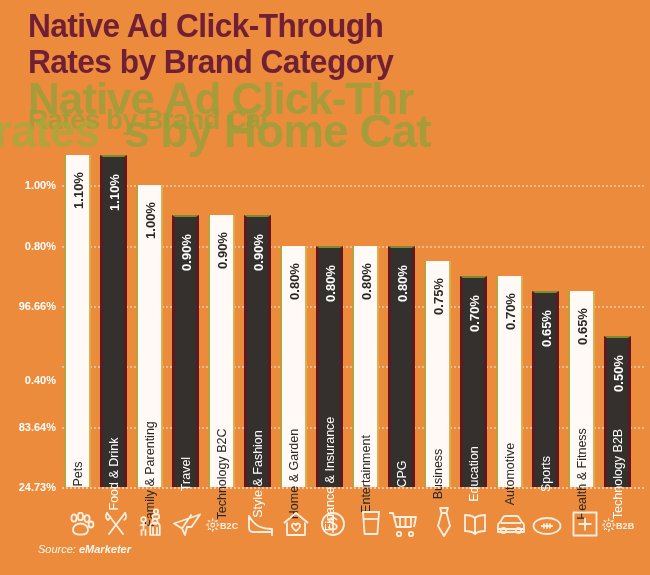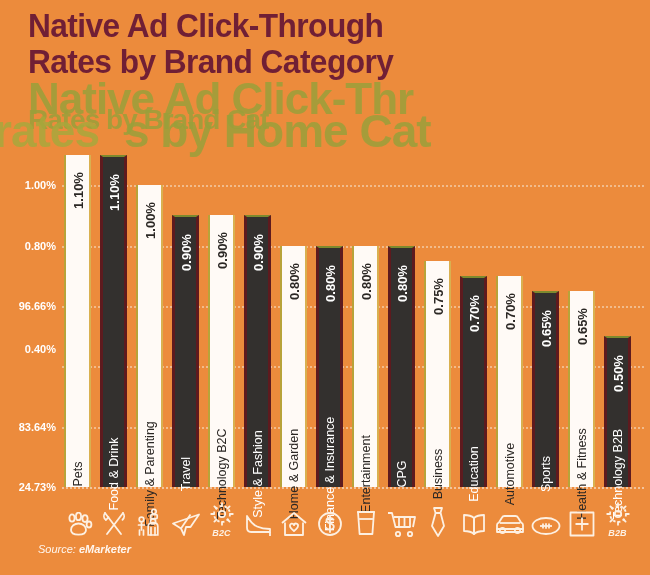--- a/index.html
+++ b/index.html
@@ -94,21 +94,21 @@
   }
   .bar.light .bar-cat{color:#2b2724;}
   .bar.dark  .bar-cat{color:#ffffff;}
 
   
   #icons{
     position:absolute;left:62px;top:492px;height:46px;width:578px;z-index:5;
   }
   .icon-cell{
     position:absolute;bottom:0;width:34px;
-    display:flex;flex-direction:column;align-items:center;justify-content:flex-end;font-style:italic;
+    display:flex;align-items:center;justify-content:flex-end;
   }
   .icon-cell svg{display:block;}
   .icon-tag{
     color:#fdf0e2;font-size:9px;font-weight:bold;letter-spacing:.2px;margin-top:1px;
   }
 
   
   .source{
     position:absolute;left:38px;top:543px;
     color:#fff6ee;font-size:11px;font-style:italic;z-index:6;
@@ -122,21 +122,21 @@
 <div class="ghost ghost-b">Rates by Brand Cat</div>
 <div class="ghost ghost-c">rates</div>
 <div class="ghost ghost-d">s by Home Cat</div>
 
 <div class="title">Native Ad Click-Through
 Rates by Brand Category</div>
 
 <div id="yaxis">
     <div class="ylabel" style="top: 332px;">24.73%</div>
     <div class="ylabel" style="top: 271.636px;">83.64%</div>
-    <div class="ylabel" style="top: 194px;">0.40%</div>
+    <div class="ylabel" style="top: 225px;">0.40%</div>
     <div class="ylabel" style="top: 150.909px;">96.66%</div>
     <div class="ylabel" style="top: 90.5455px;">0.80%</div>
     <div class="ylabel" style="top: 30.1818px;">1.00%</div>
   </div>
 
 <div id="plot">
   <div id="gridlines">
       <div class="gridline base" style="top: 332px;"></div>
       <div class="gridline" style="top: 271.636px;"></div>
       <div class="gridline" style="top: 211.273px;"></div>

